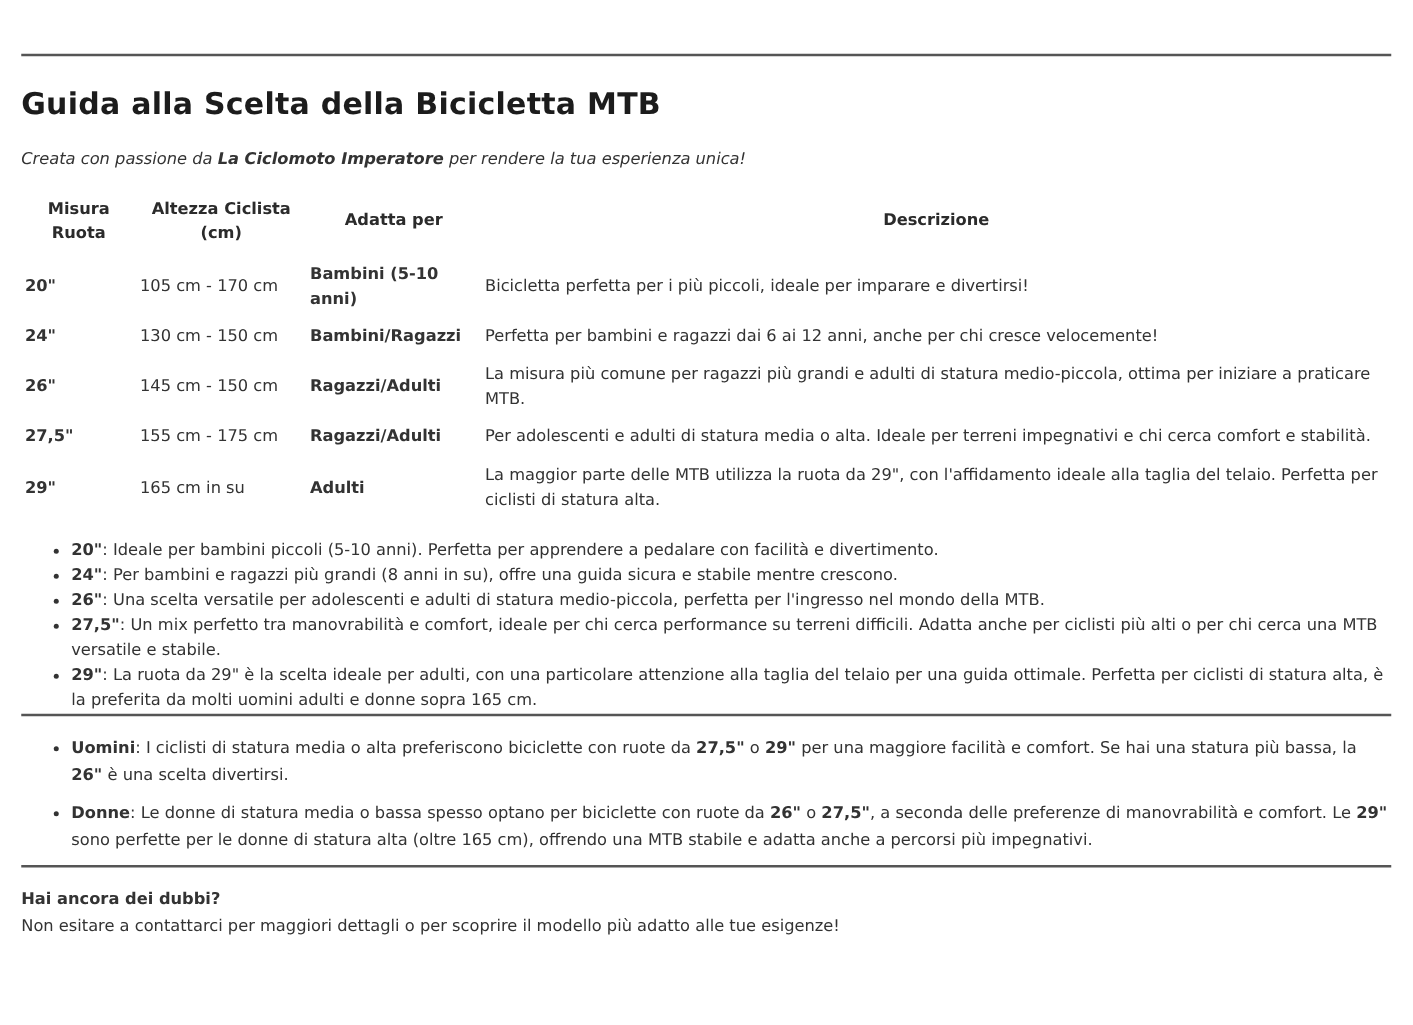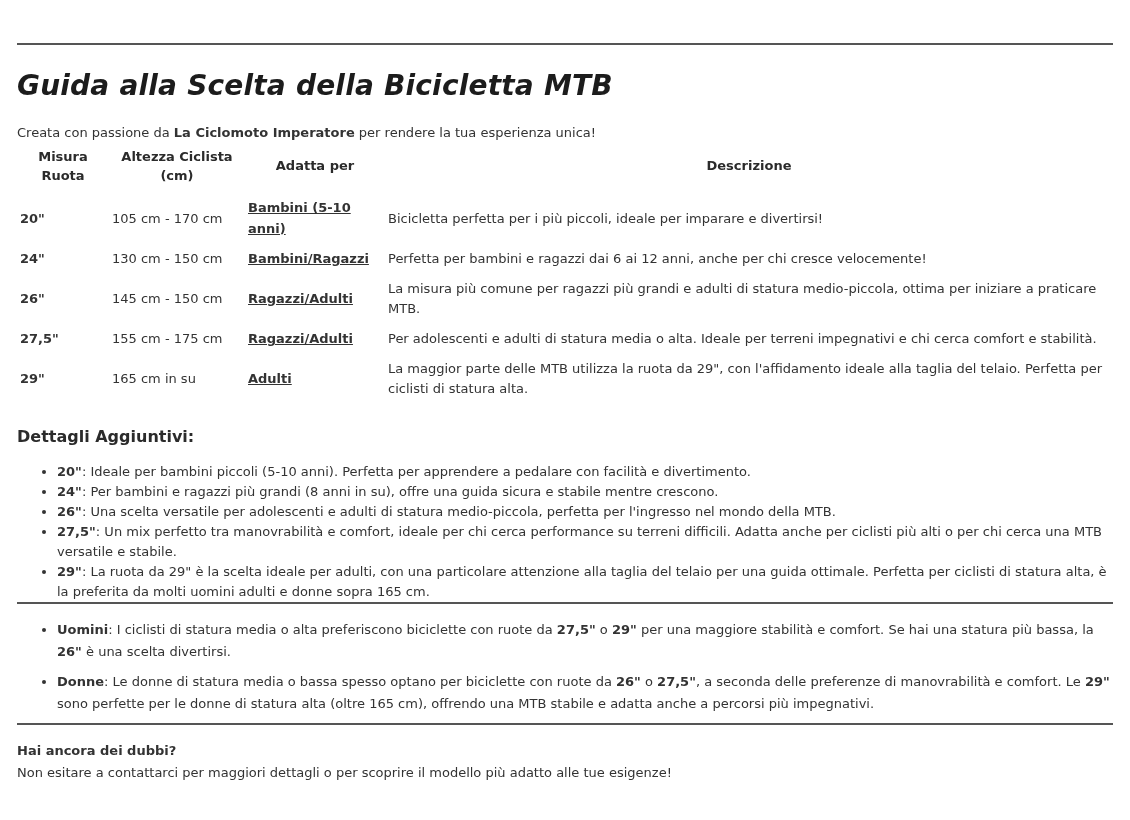--- a/index.html
+++ b/index.html
@@ -18,29 +18,29 @@
   }
   .page {
     padding: 43px 17px 0 17px;
   }
   hr.rule {
     border: none;
     border-top: 2px solid #555555;
     margin: 0;
   }
   h1.page-title {
-    font-size: 28px;
+    font-size: 24px;
     color: #1c1c1c;
     margin: 24px 0 0 0;
     line-height: 1.2;
     letter-spacing: 0.2px;
-    font-style: italic;
   }
   p.subtitle {
-    margin: 21px 0 0 0;
+    font-style: italic;
+    margin: 21px 0 16px 0;
     line-height: 1.4;
   }
   p.subtitle .brand { font-weight: bold; }
 
   table.size-table {
     border-collapse: collapse;
     width: 1096px;
     table-layout: fixed;
   }
   table.size-table col.c1 { width: 92px; }
@@ -53,21 +53,21 @@
     padding: 6px 4px 8px 4px;
     line-height: 1.45;
     color: #2b2b2b;
   }
   table.size-table td {
     vertical-align: middle;
     padding: 5px 10px 5px 3px;
     line-height: 1.55;
   }
   td.cell-misura { font-weight: bold; padding-left: 3px; }
-  td.cell-adatta { font-weight: bold; text-decoration: underline; }
+  td.cell-adatta { font-weight: bold; }
 
   h2.section-heading {
     font-size: 16px;
     color: #2b2b2b;
     margin: 22px 0 0 0;
     line-height: 1.25;
   }
   ul.bullet-list {
     margin: 15px 0 0 0;
     padding-left: 40px;
@@ -145,35 +145,34 @@
       </tr>
       <tr>
         <td class="cell-misura">29"</td>
         <td class="cell-altezza">165 cm in su</td>
         <td class="cell-adatta">Adulti</td>
         <td class="cell-descrizione">La maggior parte delle MTB utilizza la ruota da 29", con l'affidamento ideale alla taglia del telaio. Perfetta per ciclisti di statura alta.</td>
       </tr>
     </tbody>
   </table>
 
-  <h2 class="section-heading">Dettagli Aggiuntivi:</h2>
 
   <ul class="bullet-list dettagli-list">
     <li><span class="lead">20"</span><span>: Ideale per bambini piccoli (5-10 anni). Perfetta per apprendere a pedalare con facilità e divertimento.</span></li>
     <li><span class="lead">24"</span><span>: Per bambini e ragazzi più grandi (8 anni in su), offre una guida sicura e stabile mentre crescono.</span></li>
     <li><span class="lead">26"</span><span>: Una scelta versatile per adolescenti e adulti di statura medio-piccola, perfetta per l'ingresso nel mondo della MTB.</span></li>
     <li><span class="lead">27,5"</span><span>: Un mix perfetto tra manovrabilità e comfort, ideale per chi cerca performance su terreni difficili. Adatta anche per ciclisti più alti o per chi cerca una MTB versatile e stabile.</span></li>
     <li><span class="lead">29"</span><span>: La ruota da 29" è la scelta ideale per adulti, con una particolare attenzione alla taglia del telaio per una guida ottimale. Perfetta per ciclisti di statura alta, è la preferita da molti uomini adulti e donne sopra 165 cm.</span></li>
   </ul>
 
   <hr class="rule rule-2">
 
 
   <ul class="bullet-list consigli-list">
-    <li><span class="lead">Uomini</span><span>: I ciclisti di statura media o alta preferiscono biciclette con ruote da </span><span class="b">27,5"</span><span> o </span><span class="b">29"</span><span> per una maggiore stabilità e comfort. Se hai una statura più bassa, la </span><span class="b">26"</span><span> è una scelta divertirsi.</span></li>
+    <li><span class="lead">Uomini</span><span>: I ciclisti di statura media o alta preferiscono biciclette con ruote da </span><span class="b">27,5"</span><span> o </span><span class="b">29"</span><span> per una maggiore facilità e comfort. Se hai una statura più bassa, la </span><span class="b">26"</span><span> è una scelta divertirsi.</span></li>
     <li><span class="lead">Donne</span><span>: Le donne di statura media o bassa spesso optano per biciclette con ruote da </span><span class="b">26"</span><span> o </span><span class="b">27,5"</span><span>, a seconda delle preferenze di manovrabilità e comfort. Le </span><span class="b">29"</span><span> sono perfette per le donne di statura alta (oltre 165 cm), offrendo una MTB stabile e adatta anche a percorsi più impegnativi.</span></li>
   </ul>
 
   <hr class="rule rule-3">
 
   <p class="footer-block"><span class="question">Hai ancora dei dubbi?</span><br><span>Non esitare a contattarci per maggiori dettagli o per scoprire il modello più adatto alle tue esigenze!</span></p>
 
 </div>
 
 </body></html>

